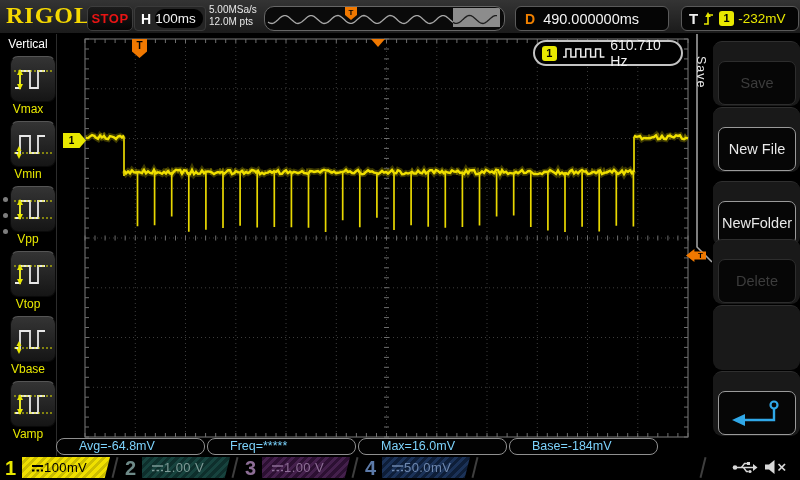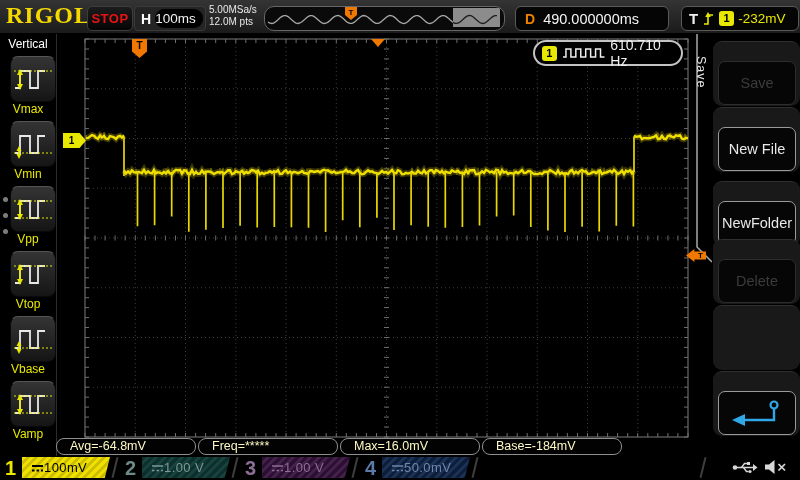--- a/index.html
+++ b/index.html
@@ -63,21 +63,21 @@
         clip-path:polygon(0 0,100% 0,100% 66%,50% 100%,0 66%);
         color:#000;font-weight:bold;font-size:10px;text-align:center;line-height:14px;}
   .dtri{position:absolute;left:371px;top:39px;width:14px;height:8px;z-index:3;background:#f07800;
         clip-path:polygon(0 0,100% 0,50% 100%);}
   .tlevmark{position:absolute;left:686px;top:249px;width:20px;height:13px;z-index:3;background:#f07800;
         clip-path:polygon(0 50%,42% 0,42% 20%,100% 20%,100% 80%,42% 80%,42% 100%);
         color:#000;font-weight:bold;font-size:8px;text-align:right;line-height:13px;padding-right:3px;box-sizing:border-box;}
   
   .measbar{position:absolute;left:56px;top:438px;z-index:3;display:flex;gap:2px;}
   .mtab{width:125px;height:15px;border:1px solid #8f8f8f;border-radius:8px;background:#020202;
-        color:#fef9c3;font-size:12.5px;line-height:15px;padding-left:13px;}
+        color:#7dd3fc;font-size:12.5px;line-height:15px;padding-left:22px;}
   
   .chbar{position:absolute;left:0;top:456px;width:800px;height:24px;background:#000;z-index:4;}
   .chnum{position:absolute;top:0;height:24px;font-size:20px;font-weight:bold;line-height:24px;}
   .chtab{position:absolute;top:1px;width:88px;height:21px;
         clip-path:polygon(0 0,100% 0,94% 100%,0 100%);
         display:flex;align-items:center;padding-left:9px;box-sizing:border-box;
         font-size:13px;letter-spacing:.4px;}
   .sep{position:absolute;top:1px;width:2px;height:21px;background:#3e3e3e;transform:rotate(14deg);}
   .ht1{background:repeating-linear-gradient(135deg,#f0e000 0 3px,#ccbe00 3px 6px);color:#000;}
   .ht2{background:repeating-linear-gradient(135deg,#0e2f2c 0 3px,#17433e 3px 6px);color:#7d9a96;}

